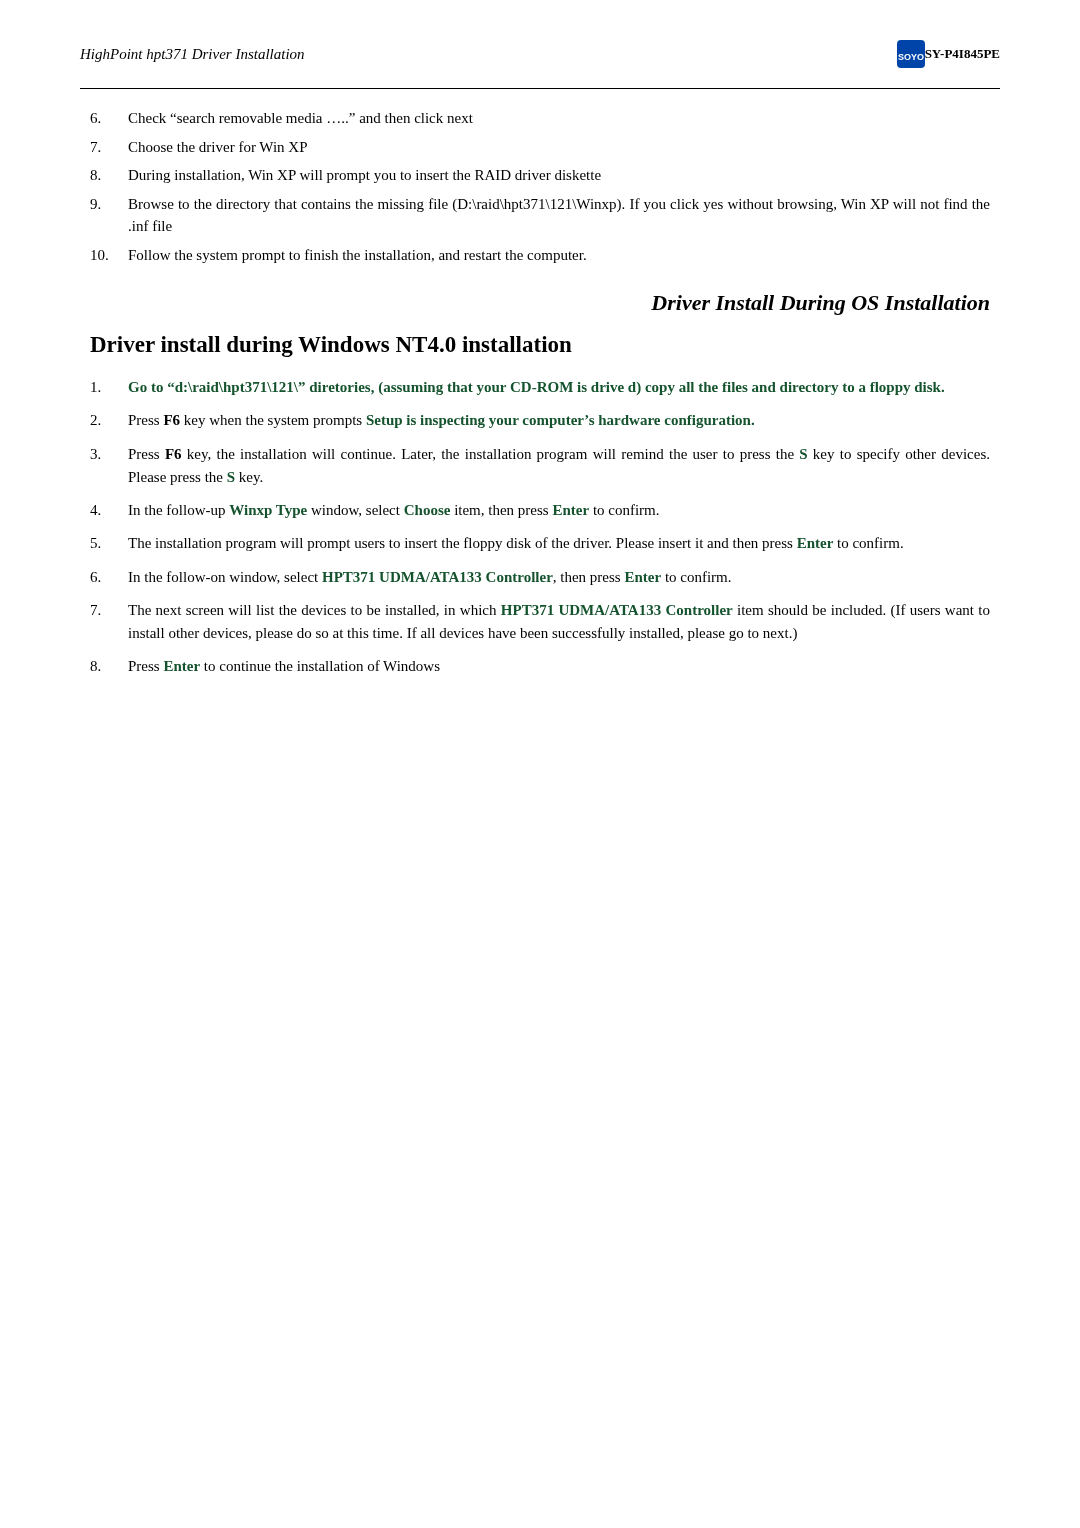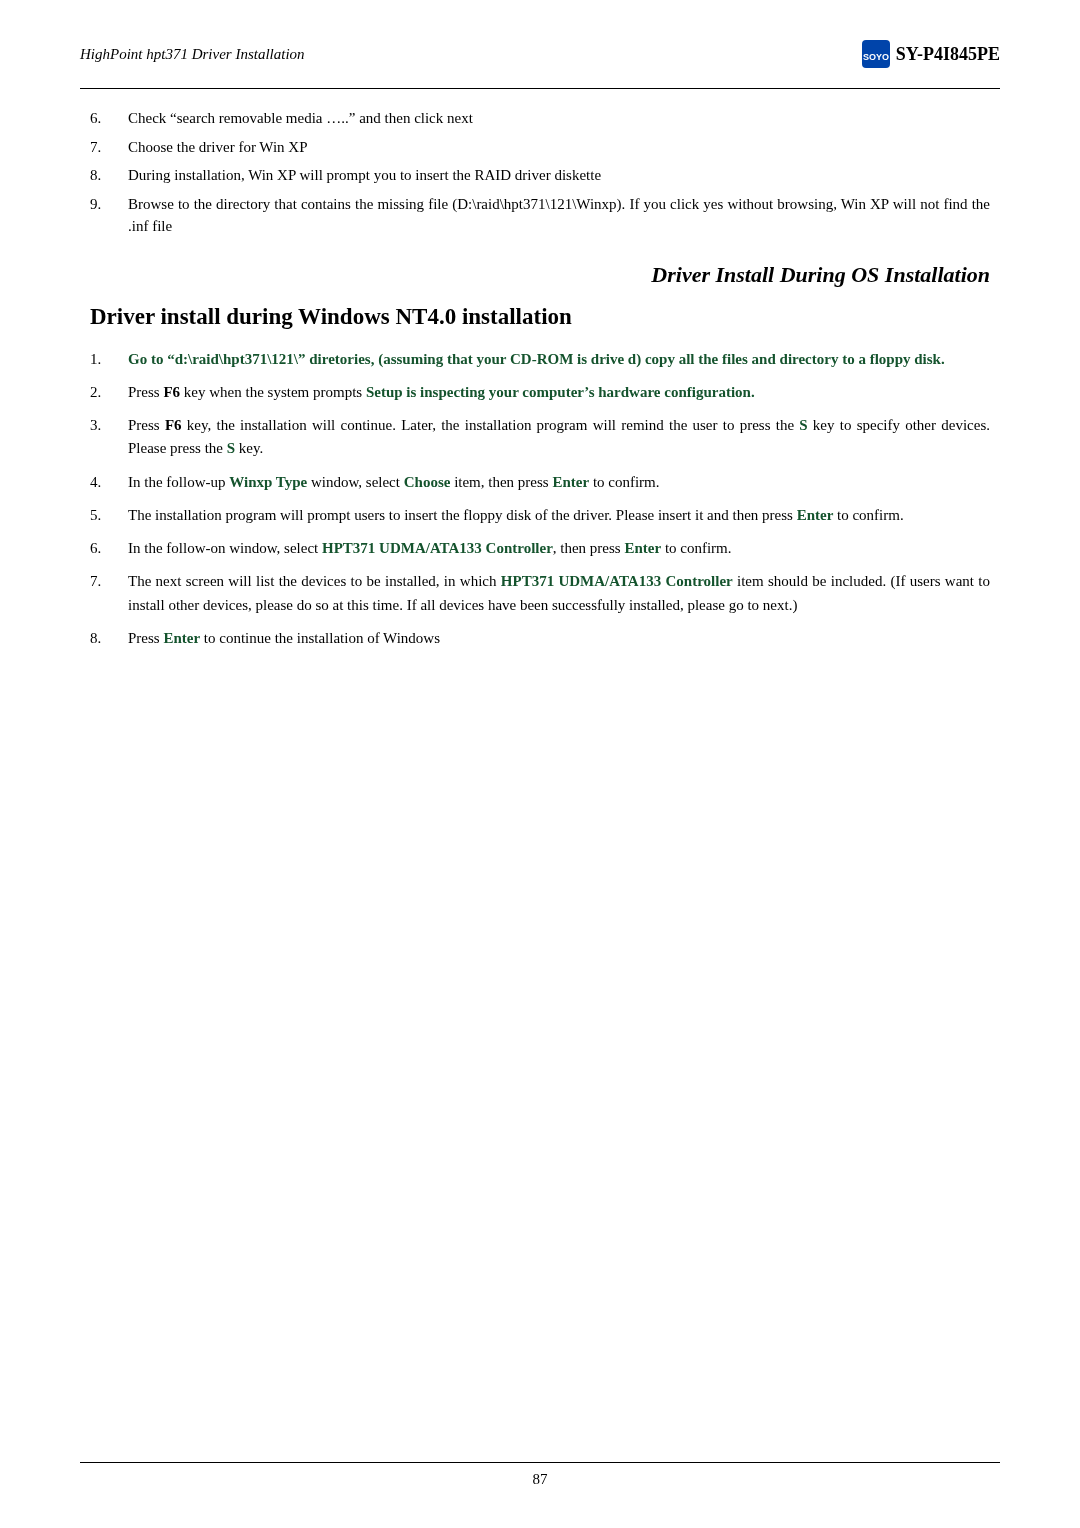--- a/index.html
+++ b/index.html
@@ -40,31 +40,30 @@
 
     .header-title {
       font-style: italic;
       font-size: 15px;
       color: #000;
     }
 
     .header-brand {
       display: flex;
       align-items: center;
-      gap: 6px;
     }
 
     .soyo-logo {
       width: 28px;
       height: 28px;
     }
 
     .header-brand-text {
       font-weight: bold;
-      font-size: 18px;
+      font-size: 13px;
       color: #000;
     }
 
     
     .content {
       flex: 1;
       padding: 0 10px;
     }
 
     
@@ -172,20 +171,24 @@
         <span class="step-content">Choose the driver for Win XP</span>
       </li>
       <li>
         <span class="step-num">8.</span>
         <span class="step-content">During installation, Win XP will prompt you to insert the RAID driver diskette</span>
       </li>
       <li>
         <span class="step-num">9.</span>
         <span class="step-content">Browse to the directory that contains the missing file (D:\raid\hpt371\121\Winxp). If you click yes without browsing, Win XP will not find the .inf file</span>
       </li>
+      <li>
+        <span class="step-num">10.</span>
+        <span class="step-content">Follow the system prompt to finish the installation, and restart the computer.</span>
+      </li>
     </ol>
 
     <div class="section-title">Driver Install During OS Installation</div>
 
     <div class="subsection-title">Driver install during Windows NT4.0 installation</div>
 
     <ol class="driver-steps-list">
 
       <li>
         <span class="step-num">1.</span>
@@ -240,17 +243,14 @@
         <span class="step-num">8.</span>
         <span class="step-content">
           Press <span class="text-blue">Enter</span> to continue the installation of Windows
         </span>
       </li>
 
     </ol>
 
   </div>
 
-  <div class="footer">
-    <span class="footer-page-number">87</span>
-  </div>
 
 </div>
 
 </body></html>

